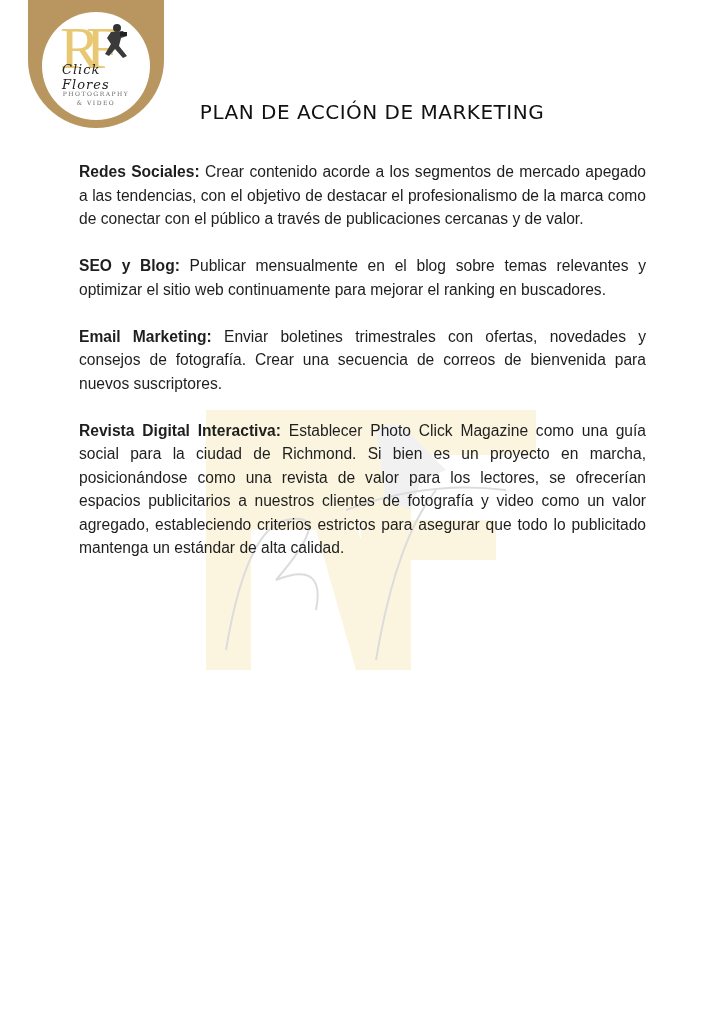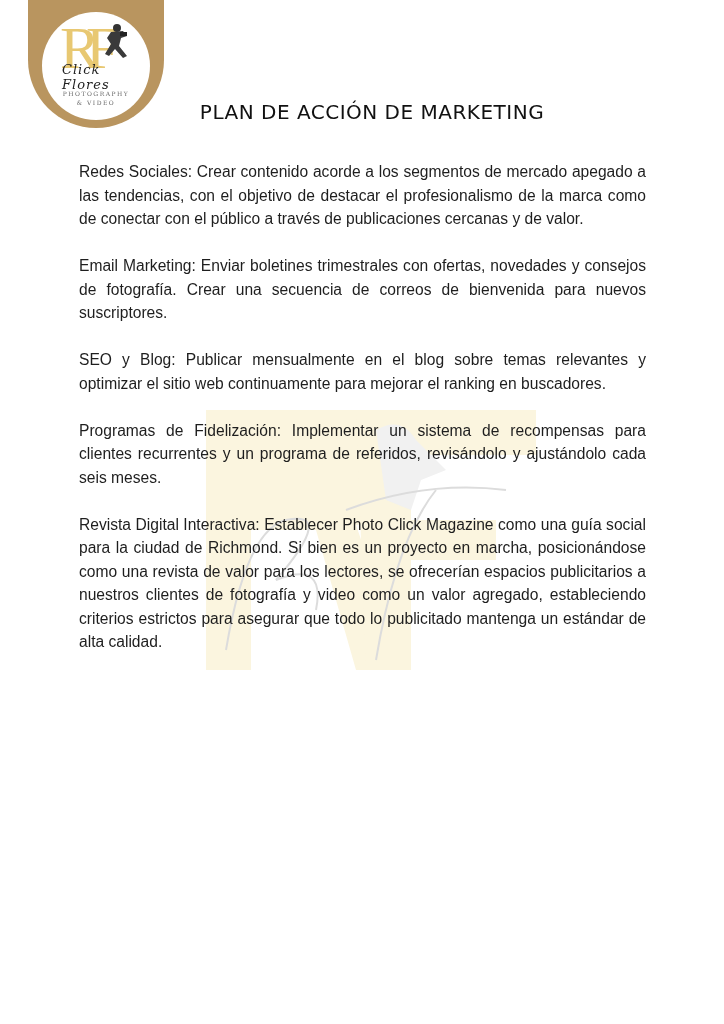--- a/index.html
+++ b/index.html
@@ -40,21 +40,21 @@
     .title {
       position: absolute; left: 0; width: 744px; top: 100px; text-align: center;
       font-family: "DejaVu Sans", sans-serif; font-size: 20px; font-weight: normal; letter-spacing: 0.5px; color: #111;
       margin: 0;
     }
     .content {
       position: absolute; left: 79px; width: 567px; top: 160px;
       font-size: 15.6px; line-height: 23.5px; text-align: justify;
     }
     .para { margin: 0 0 23.5px 0; }
-    .para b { font-weight: normal; }
+    .para b { font-weight: bold; }
   </style>
 </head>
 <body>
 
 <div class="logo-badge">
   <div class="logo-circle">
     <span class="logo-rf">RF</span>
     <svg class="logo-photographer" viewBox="0 0 34 40">
       <circle cx="20" cy="6" r="4" fill="#333"></circle>
       <path d="M14 10 L26 9 L30 14 L24 16 L22 24 L30 34 L26 36 L18 27 L12 34 L8 32 L14 22 L10 16 Z" fill="#3a3a3a"></path>
@@ -71,17 +71,16 @@
   <path d="M150 0 H330 V45 H205 V110 H290 V150 H205 V260 H160 Z" fill="#fbf5df"></path>
   <path d="M170 20 Q195 5 210 30 L240 60 L215 70 L205 100 L180 90 Z" fill="#f1f1f1"></path>
   <path d="M20 240 Q40 120 80 110 Q130 100 70 170 Q120 150 110 200" stroke="#dcdcdc" stroke-width="2" fill="none"></path>
   <path d="M170 250 Q190 130 230 80 M140 100 Q220 70 300 80" stroke="#dcdcdc" stroke-width="2" fill="none"></path>
 </svg>
 
 <h1 class="title">PLAN DE ACCIÓN DE MARKETING</h1>
 
 <div class="content">
   <p class="para"><b>Redes Sociales:</b><span> Crear contenido acorde a los segmentos de mercado apegado a las tendencias, con el objetivo de destacar el profesionalismo de la marca como de conectar con el público a través de publicaciones cercanas y de valor.</span></p>
+  <p class="para"><b>SEO y Blog:</b><span> Publicar mensualmente en el blog sobre temas relevantes y optimizar el sitio web continuamente para mejorar el ranking en buscadores.</span></p>
   <p class="para"><b>Email Marketing:</b><span> Enviar boletines trimestrales con ofertas, novedades y consejos de fotografía. Crear una secuencia de correos de bienvenida para nuevos suscriptores.</span></p>
-  <p class="para"><b>SEO y Blog:</b><span> Publicar mensualmente en el blog sobre temas relevantes y optimizar el sitio web continuamente para mejorar el ranking en buscadores.</span></p>
-  <p class="para"><b>Programas de Fidelización:</b><span> Implementar un sistema de recompensas para clientes recurrentes y un programa de referidos, revisándolo y ajustándolo cada seis meses.</span></p>
   <p class="para"><b>Revista Digital Interactiva:</b><span> Establecer Photo Click Magazine como una guía social para la ciudad de Richmond. Si bien es un proyecto en marcha, posicionándose como una revista de valor para los lectores,  se ofrecerían espacios publicitarios a nuestros clientes de fotografía y video como un valor agregado, estableciendo criterios estrictos para asegurar que todo lo publicitado mantenga un estándar de alta calidad.</span></p>
 </div>
 
 </body></html>

